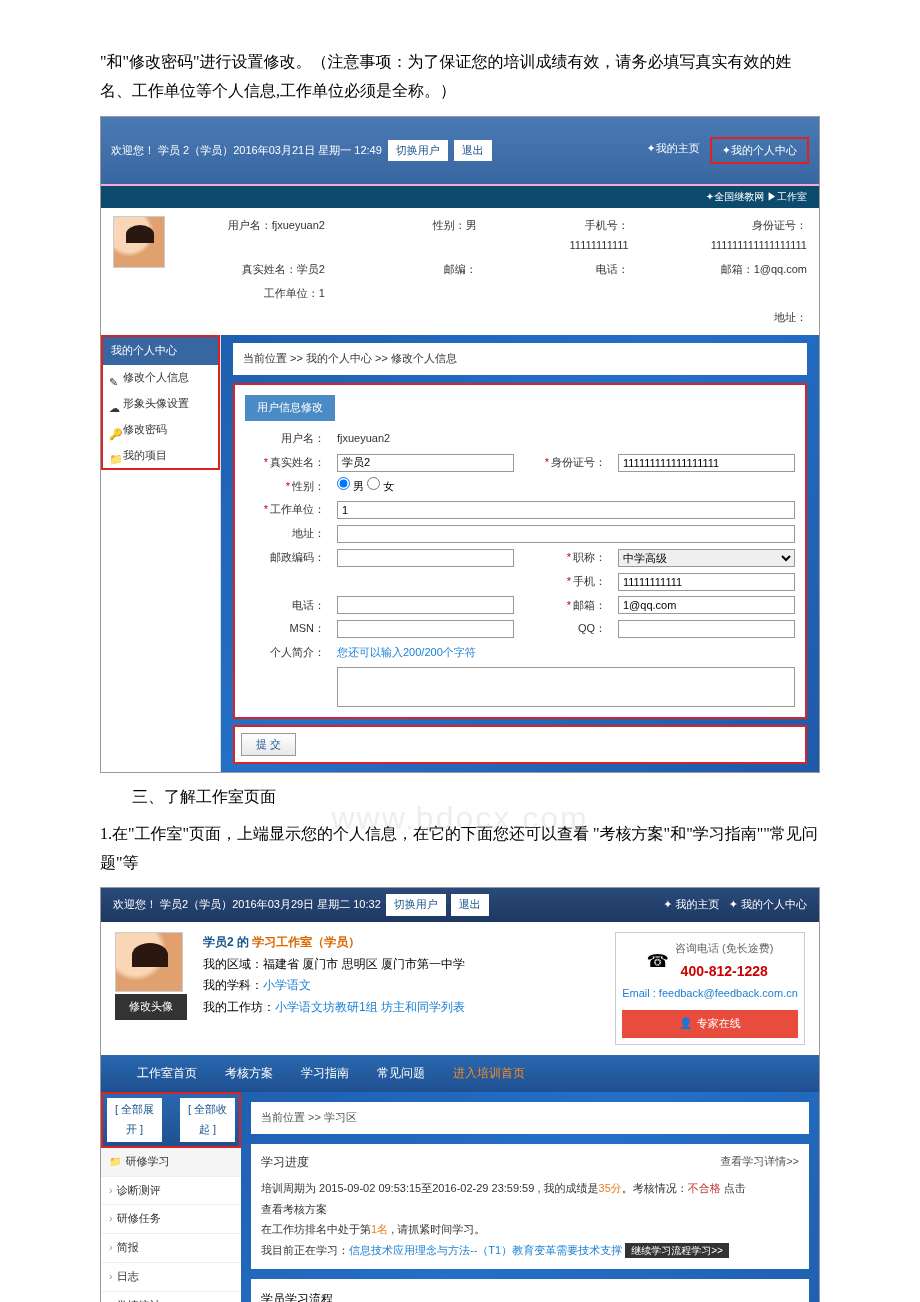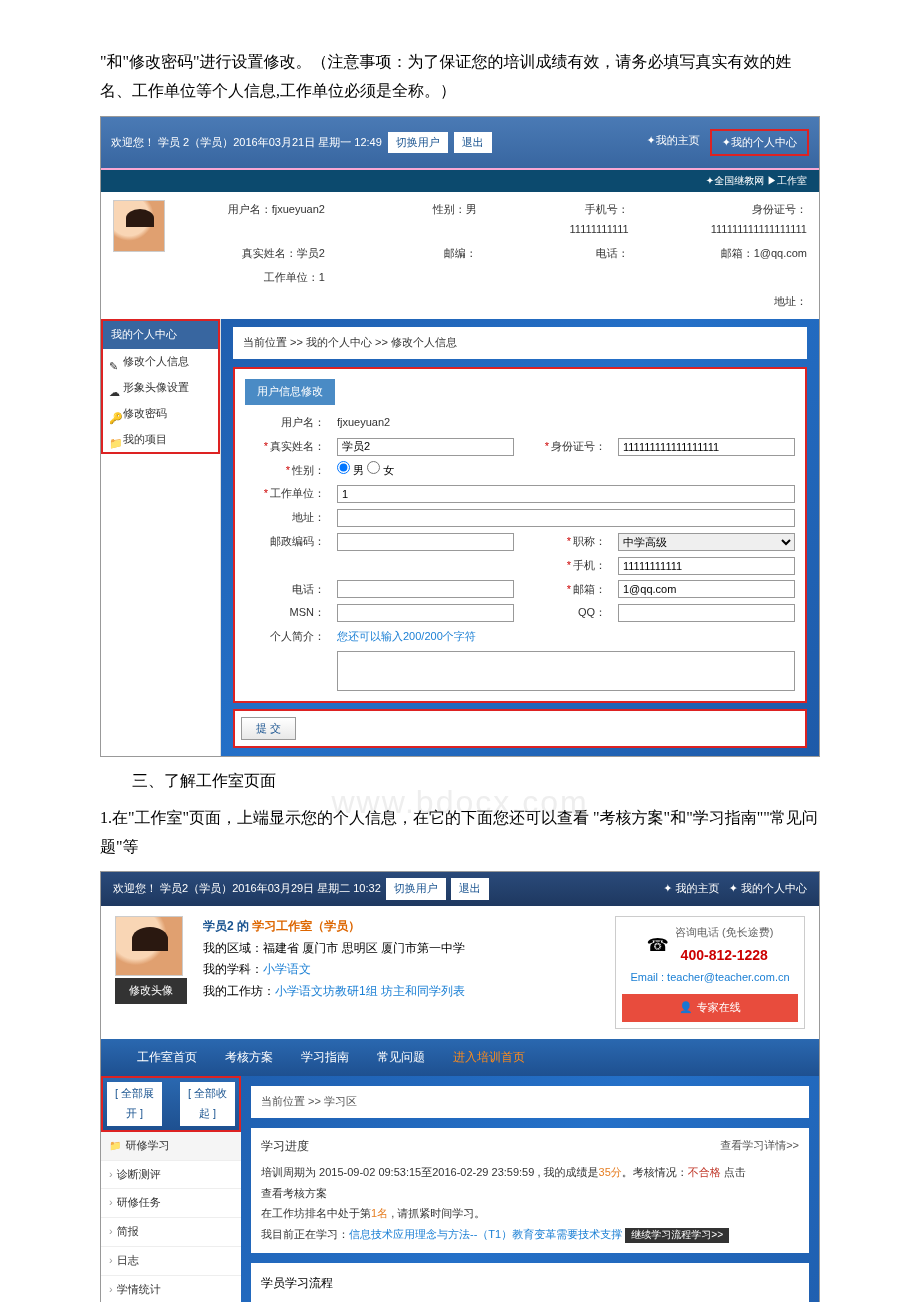--- a/index.html
+++ b/index.html
@@ -3,21 +3,21 @@
   <meta charset="utf-8">
   <style>
     * { margin: 0; padding: 0; box-sizing: border-box; }
     body { font-family: "SimSun", serif; font-size: 16px; line-height: 1.8; color: #000; background: #fff; padding: 40px 100px; }
     .doc-text { margin: 8px 0; text-indent: 2em; }
     .doc-text.no-indent { text-indent: 0; }
     .screenshot { border: 1px solid #999; margin: 10px 0; font-family: Arial, "Microsoft YaHei", sans-serif; font-size: 11px; }
     
     
     .ss1 { position: relative; }
-    .ss1-topbar { background: linear-gradient(#4a7ab5, #3866a0); color: #fff; padding: 12px 10px; display: flex; align-items: center; gap: 6px; }
+    .ss1-topbar { background: linear-gradient(#4a7ab5, #3866a0); color: #fff; padding: 20px 10px; display: flex; align-items: center; gap: 6px; }
     .ss1-topbar .btn-link { background: #fff; color: #1a5490; padding: 1px 8px; font-size: 11px; }
     .ss1-topbar .right { margin-left: auto; display: flex; gap: 0; }
     .ss1-topbar .box { padding: 2px 10px; font-size: 11px; }
     .ss1-topbar .box.highlight { border: 2px solid #d22; }
     .ss1-substrip { background: #0c4a6e; color: #fff; text-align: right; padding: 2px 12px; font-size: 10px; border-top: 2px solid #f9a8d4; }
     .ss1-body { display: flex; background: linear-gradient(135deg, #1e5aa8 0%, #2470c8 50%, #1e5aa8 100%); min-height: 340px; }
     .ss1-header-info { background: #fff; padding: 8px 12px; display: grid; grid-template-columns: 60px 1fr 1fr 1fr 1.2fr; gap: 4px 20px; color: #333; font-size: 11px; text-align: right; }
     .ss1-avatar { width: 52px; height: 52px; background: radial-gradient(circle at 30% 30%, #f9d6b5 40%, #e0a070 50%); border: 1px solid #ccc; grid-row: span 4; position: relative; overflow: hidden; }
     .ss1-avatar::before { content: ""; position: absolute; top: 8px; left: 12px; width: 28px; height: 18px; background: #2a1810; border-radius: 50% 50% 0 0; }
     .ss1-sidebar { width: 120px; background: #fff; border-right: 1px solid #ddd; }
@@ -71,21 +71,21 @@
     .ss2-side-group.hdr::before { content: "📁"; font-size: 10px; }
     .ss2-main { flex: 1; padding: 10px; }
     .ss2-crumb { background: #fff; padding: 6px 10px; font-size: 11px; color: #555; }
     .ss2-section { background: #fff; margin-top: 10px; padding: 8px 10px; }
     .ss2-section-title { font-size: 12px; color: #333; }
     .ss2-section-title .view-more { float: right; color: #555; font-size: 11px; }
     .ss2-progress-text { font-size: 11px; line-height: 1.9; color: #333; margin-top: 4px; }
     .ss2-progress-text .orange { color: #e67e22; }
     .ss2-progress-text .red { color: #c0392b; }
     .ss2-progress-text a { color: #1a7fd4; text-decoration: none; }
-    .ss2-continue { background: #333; color: #fff; padding: 2px 6px; font-size: 10px; font-family: Liberation Mono, monospace; }
+    .ss2-continue { background: #333; color: #fff; padding: 2px 6px; font-size: 10px; }
     .ss2-flow { background: #fff; margin-top: 10px; padding: 10px; }
     .ss2-flow-title { font-size: 12px; }
     .ss2-flow-diagram { padding: 10px 30px; }
     .ss2-flow-btn { background: #3498db; color: #fff; padding: 5px 16px; border-radius: 3px; font-size: 11px; display: inline-block; }
     
     .watermark { position: relative; }
     .watermark::after { content: "www.bdocx.com"; position: absolute; top: -30px; left: 50%; transform: translateX(-50%); font-size: 32px; color: #eee; font-family: Arial; letter-spacing: 2px; z-index: -1; pointer-events:none; }
   </style>
 </head>
 <body>
@@ -225,21 +225,21 @@
       <div><span>我的工作坊：</span><a>小学语文坊教研1组 坊主和同学列表</a></div>
     </div>
     <div class="ss2-contact">
       <div style="display:flex;gap:6px;align-items:center;justify-content:center">
         <span style="font-size:18px">☎</span>
         <div>
           <div style="color:#666">咨询电话 (免长途费)</div>
           <div class="phone">400-812-1228</div>
         </div>
       </div>
-      <div class="email">Email : teacher@teacher.com.cn</div>
+      <div class="email">Email : feedback@feedback.com.cn</div>
       <div class="expert-btn">
         <span>👤</span>
         <span>专家在线</span>
       </div>
     </div>
   </div>
 
   <div class="ss2-nav">
     <div class="ss2-nav-item">工作室首页</div>
     <div class="ss2-nav-item">考核方案</div>

